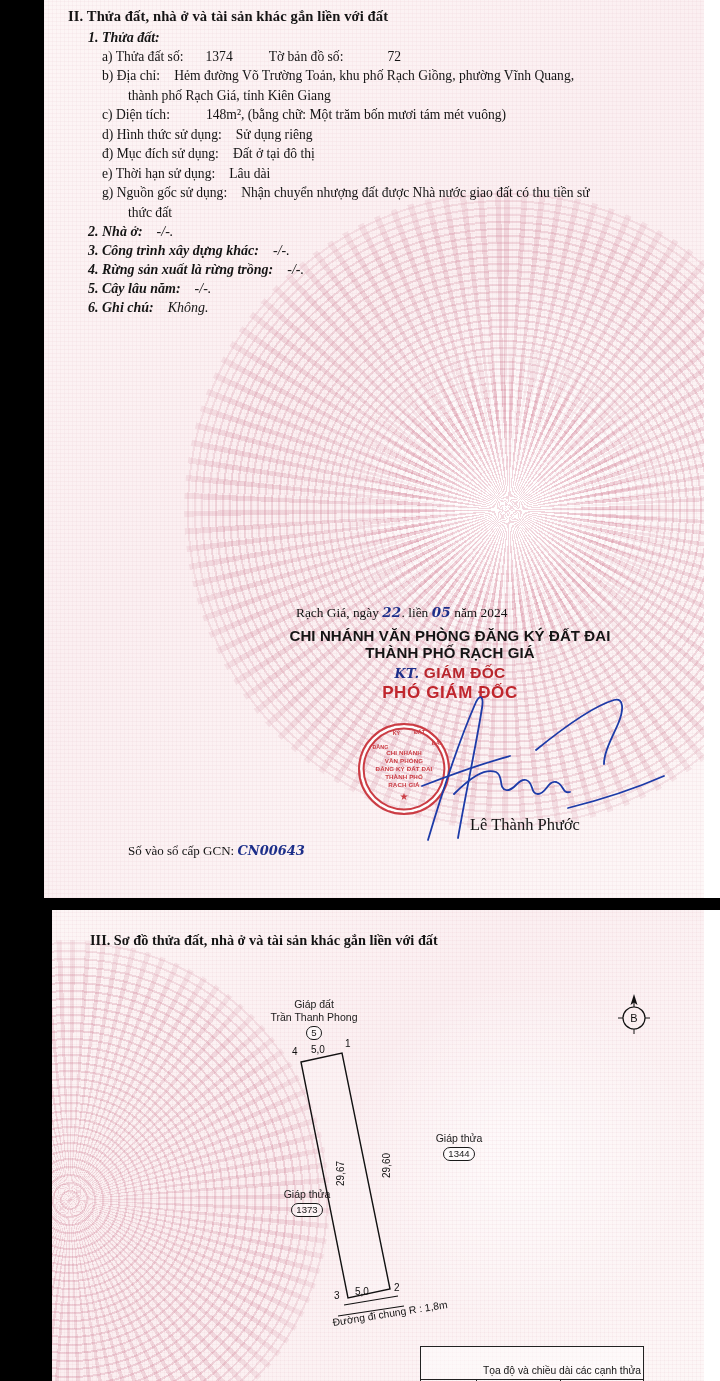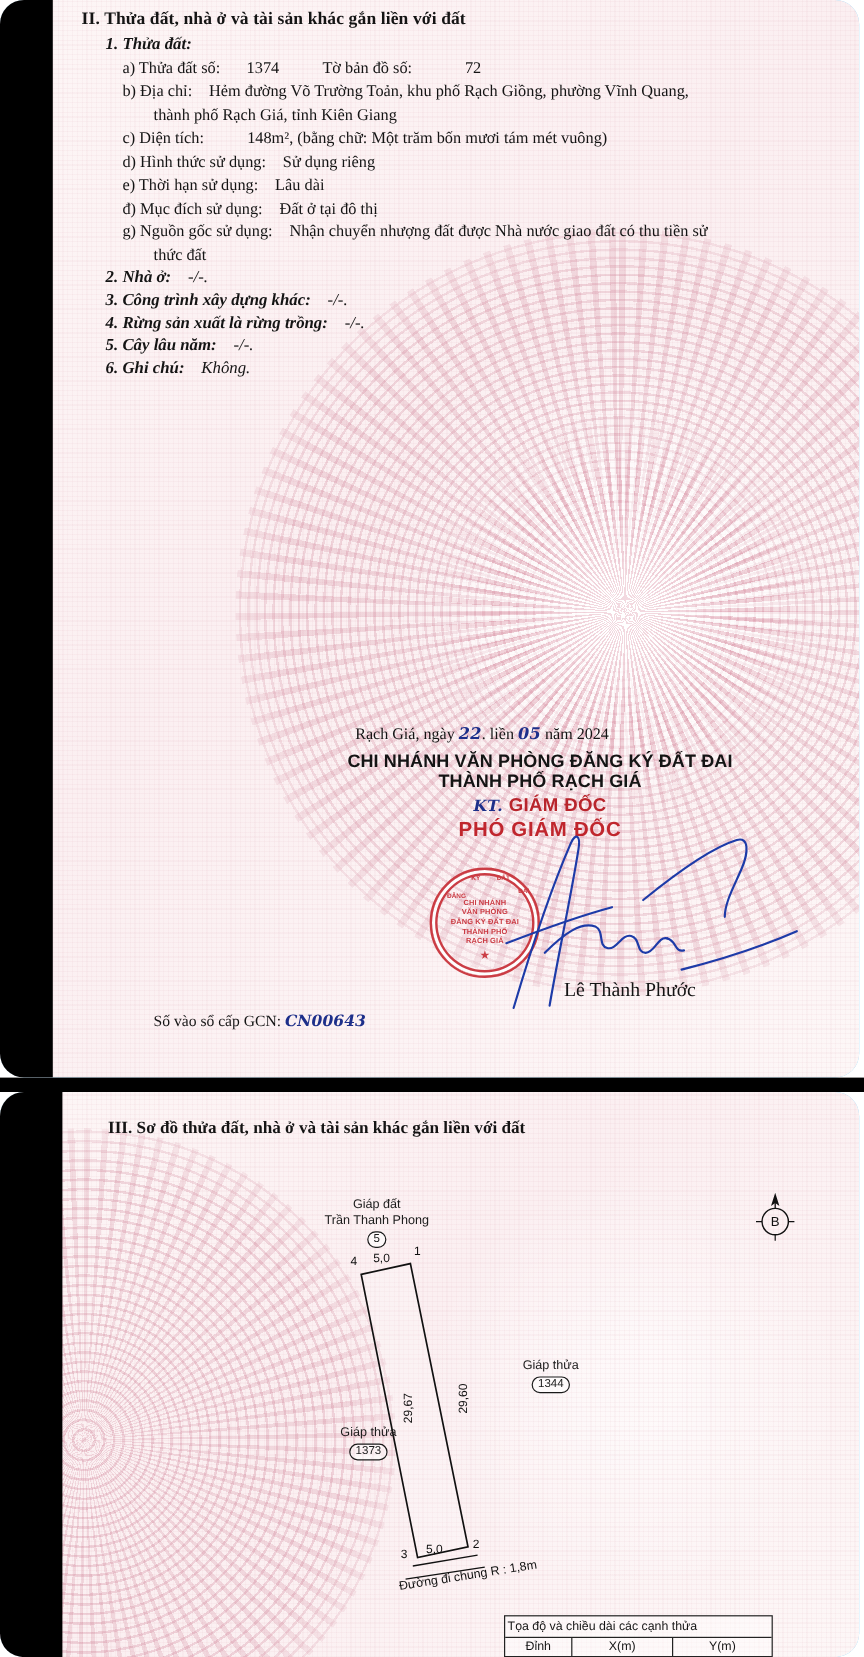--- a/index.html
+++ b/index.html
@@ -15,24 +15,23 @@
   }
 
   
   .doc {
     position: relative;
     width: 720px; height: 1381px;
     background: #ffffff;
   }
   .page {
     position: absolute;
-    left: 0; right: 4px;
-    background: #7dd3fc;
+    left: 0; right: 16px;
+    background: #86efac;
     overflow: hidden;
-    border-radius: 20px;
   }
   .page-top { top: 0; height: 898px; }
   .page-gap {
     position: absolute; left: 0; right: 0;
     top: 898px; height: 12px; background: #000;
   }
   .page-bottom { top: 910px; height: 471px; }
 
   
   .margin-strip {
@@ -318,23 +317,24 @@
   .coord-table {
     position: absolute;
     left: 368px; top: 436px;
     width: 224px;
     border: 1.1px solid #222;
     background: rgba(255,255,255,0.45);
     font-family: "Liberation Sans", sans-serif;
     font-size: 10.3px;
   }
   .coord-table .caption {
-    text-align: left;
+    text-align: right;
     padding: 3px 2px 3px;
     border-bottom: 1.1px solid #222;
+    margin-top: 15px;
   }
   .coord-table .hdr {
     display: flex;
   }
   .coord-table .hdr div {
     padding: 2px 3px;
     text-align: center;
     border-right: 1.1px solid #222;
   }
   .coord-table .hdr div:last-child { border-right: none; }
@@ -370,25 +370,25 @@
 
       <div class="lvl2">
         <span>c) Diện tích:</span><span class="sp-wide"></span><span class="sp-mid"></span><span>148m², (bằng chữ: Một trăm bốn mươi tám mét vuông)</span>
       </div>
 
       <div class="lvl2">
         <span>d) Hình thức sử dụng:</span><span class="sp-mid"></span><span>Sử dụng riêng</span>
       </div>
 
       <div class="lvl2">
+        <span>đ) Mục đích sử dụng:</span><span class="sp-mid"></span><span>Đất ở tại đô thị</span>
+      </div>
+
+      <div class="lvl2">
         <span>e) Thời hạn sử dụng:</span><span class="sp-mid"></span><span>Lâu dài</span>
-      </div>
-
-      <div class="lvl2">
-        <span>đ) Mục đích sử dụng:</span><span class="sp-mid"></span><span>Đất ở tại đô thị</span>
       </div>
 
       <div class="lvl2">
         <span>g) Nguồn gốc sử dụng:</span><span class="sp-mid"></span><span>Nhận chuyển nhượng đất được Nhà nước giao đất có thu tiền sử</span>
       </div>
       <div class="lvl2-cont">thức đất</div>
 
       <div class="numitem">
         <span class="plain">2. Nhà ở:</span><span class="sp-mid"></span><span class="note">-/-.</span>
       </div>

